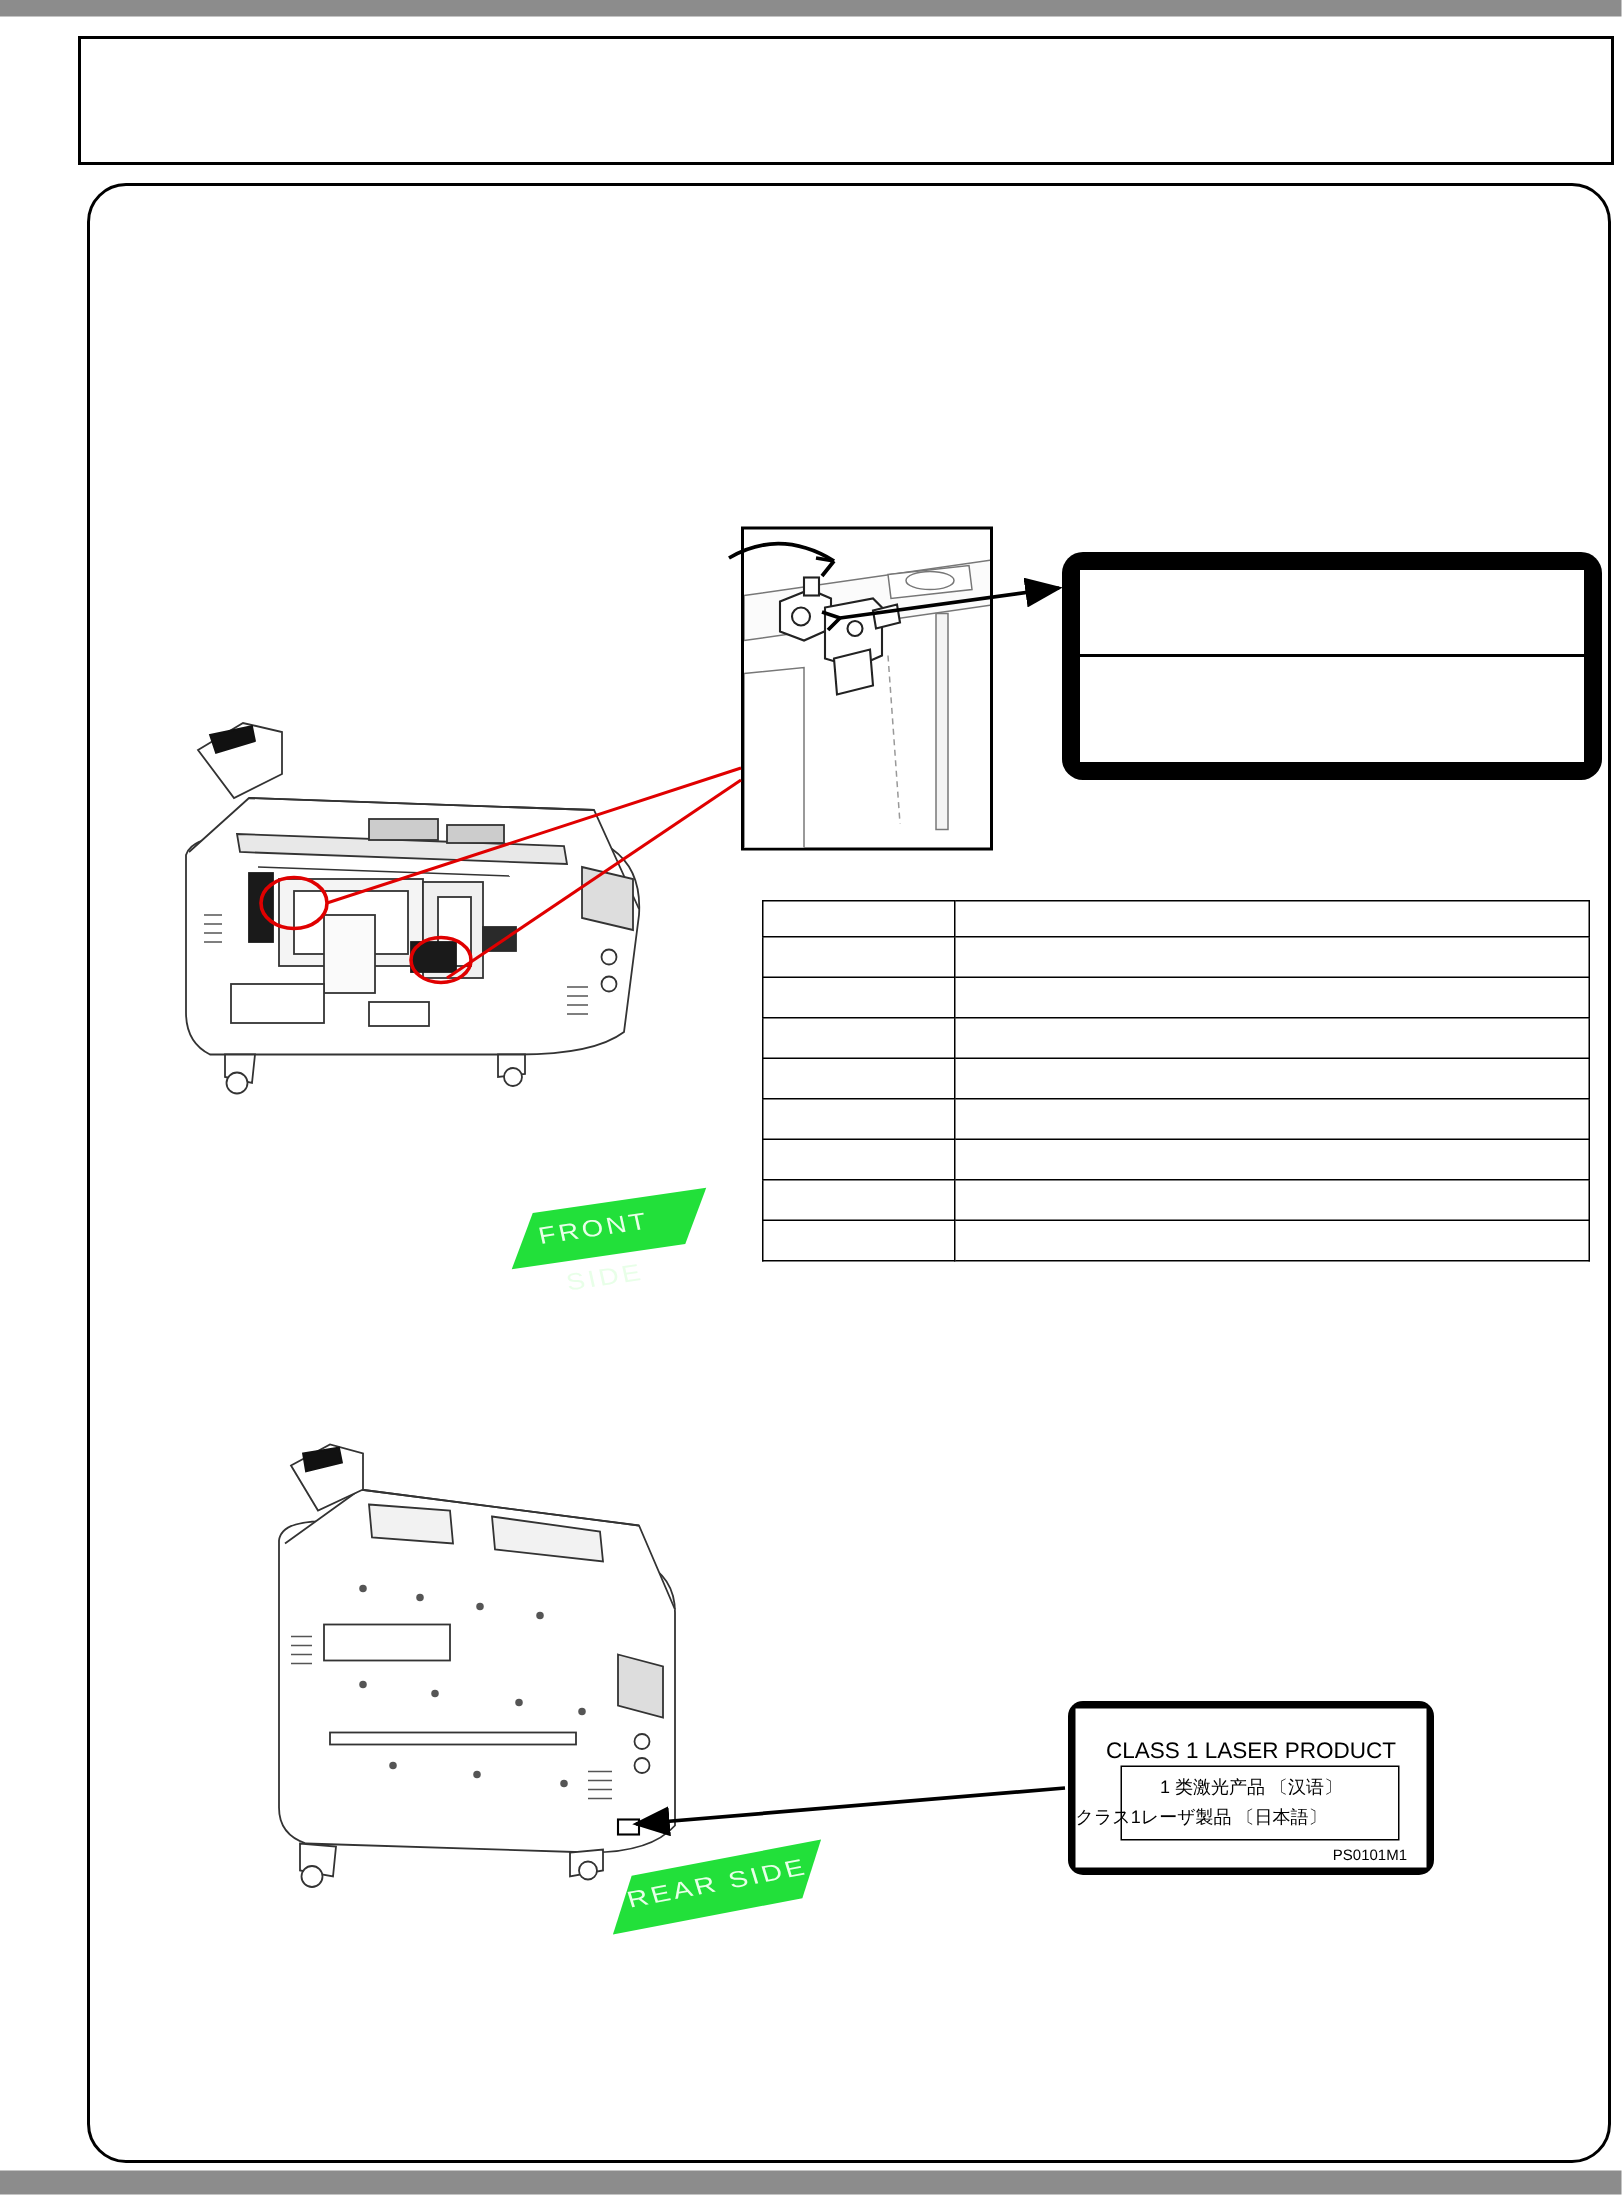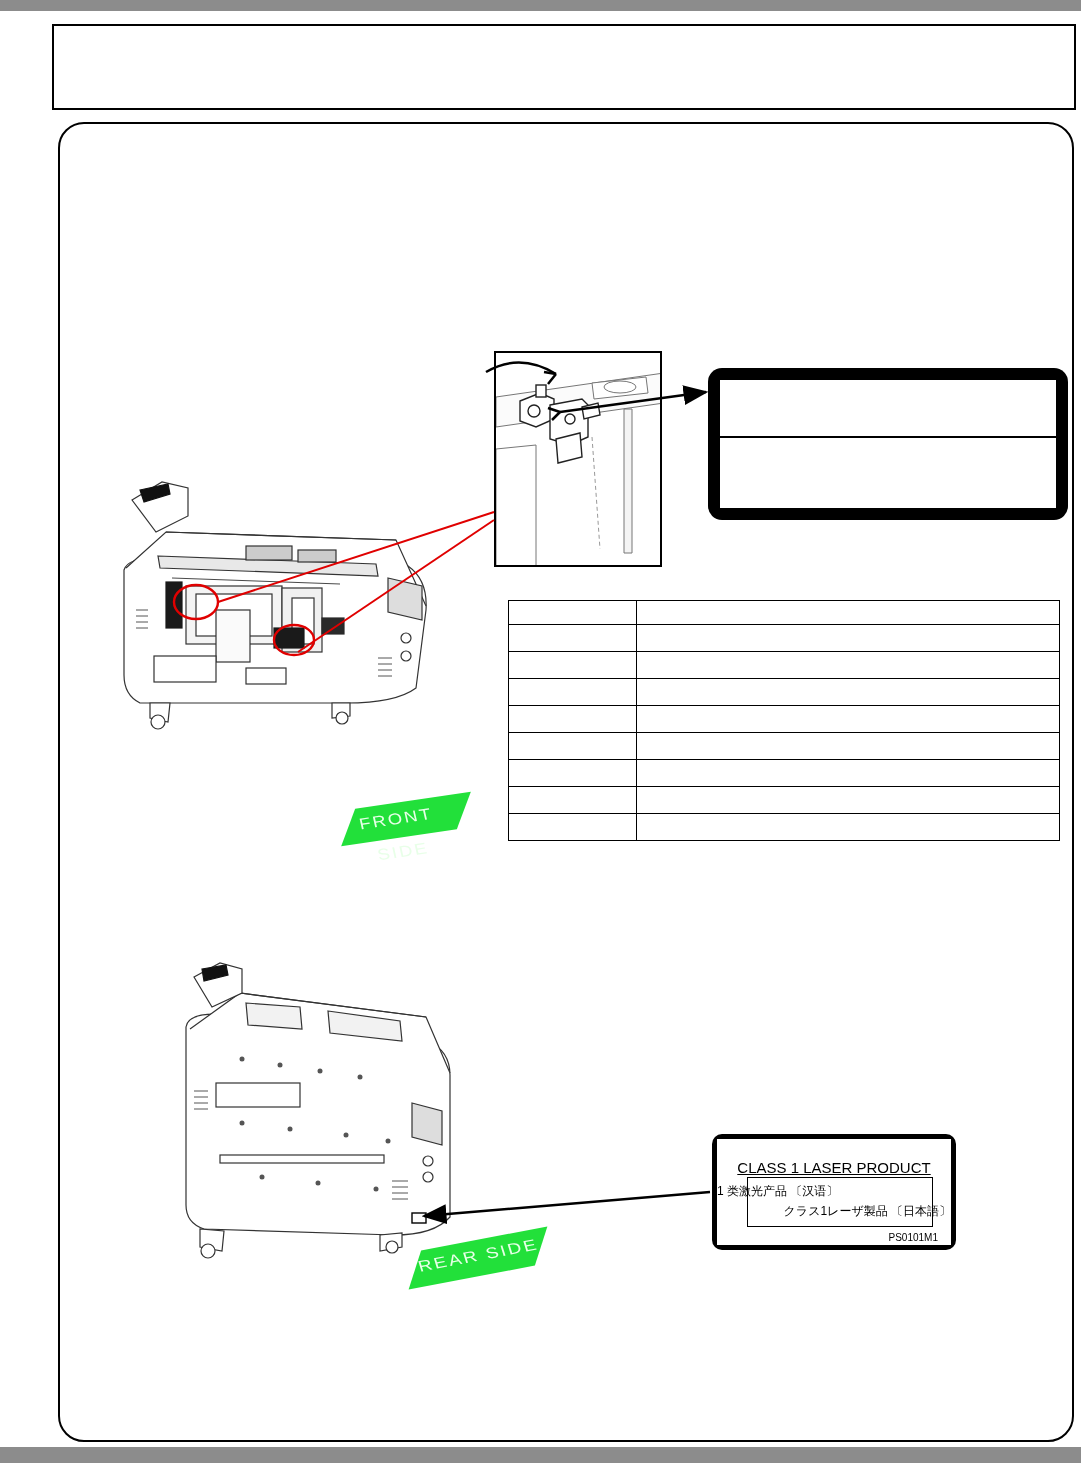--- a/index.html
+++ b/index.html
@@ -192,29 +192,30 @@
   }
   .plate-laser-inner {
     width: 100%; height: 100%;
     background: #fff;
     position: relative;
     box-sizing: border-box;
   }
   .laser-l1 {
     position: absolute; left: 0; right: 0; top: 20px;
     text-align: center;
-    font-size: 15px; color: #000; text-decoration: underline;
+    font-size: 15px; color: #000;
   }
   .laser-l2 {
     position: absolute; left: 0; right: 0; top: 44px;
+    text-align: center;
     font-size: 12px; color: #000;
   }
   .laser-l3 {
     position: absolute; left: 0; right: 0; top: 64px;
-    text-align: right;
+    text-align: left;
     font-size: 12px; color: #000;
   }
   .laser-box {
     position: absolute;
     left: 30px; top: 38px;
     width: 184px; height: 48px;
     border: 1px solid #000;
   }
   .laser-code {
     position: absolute;

